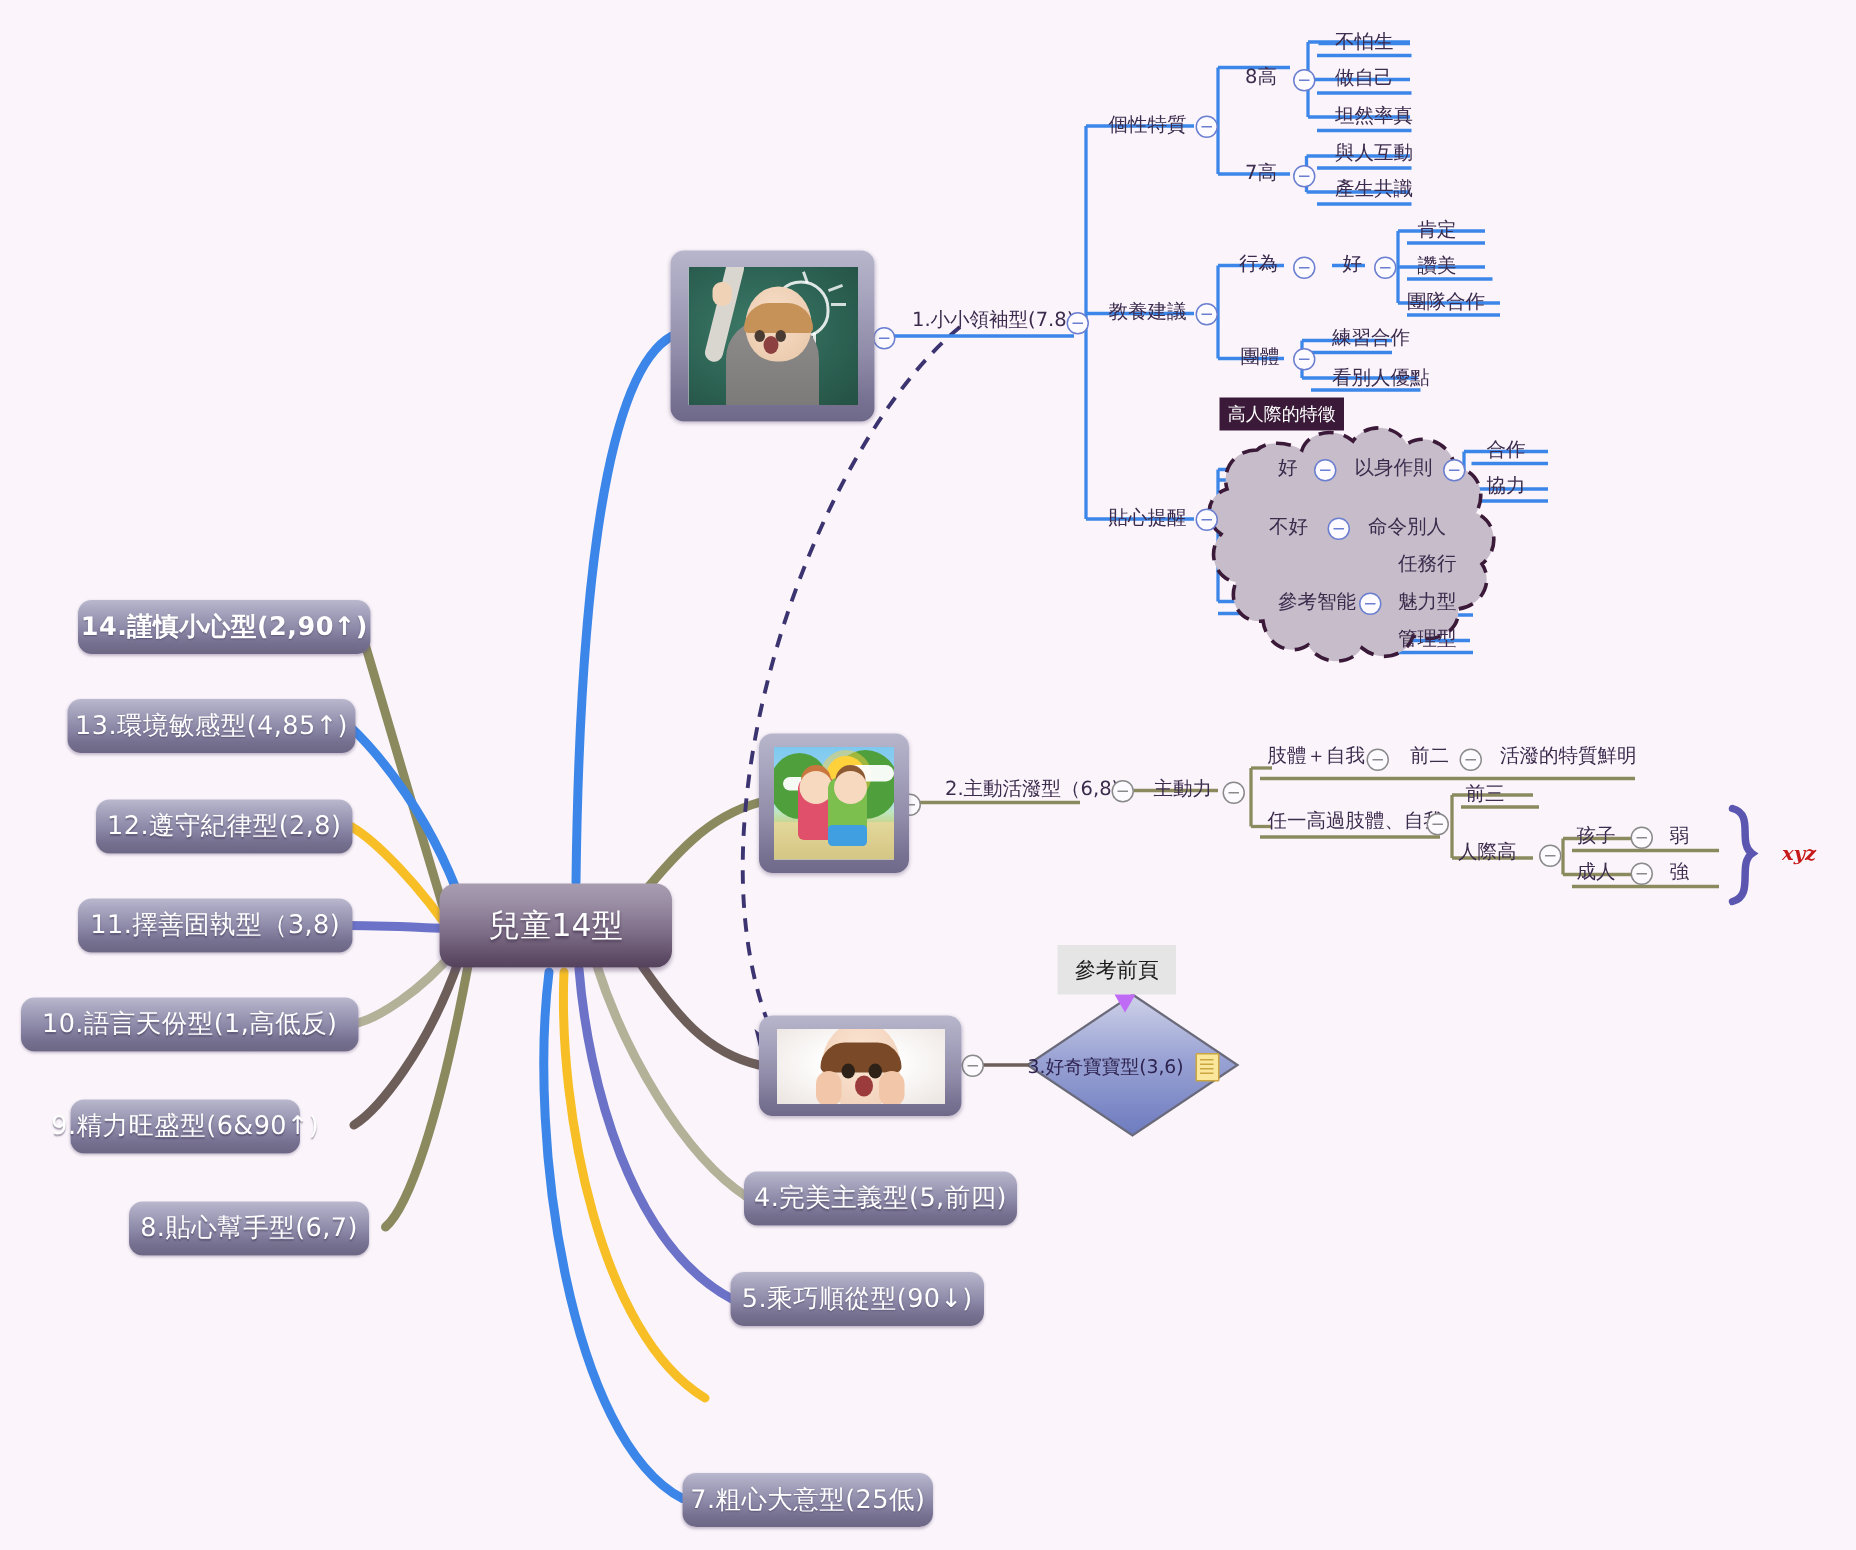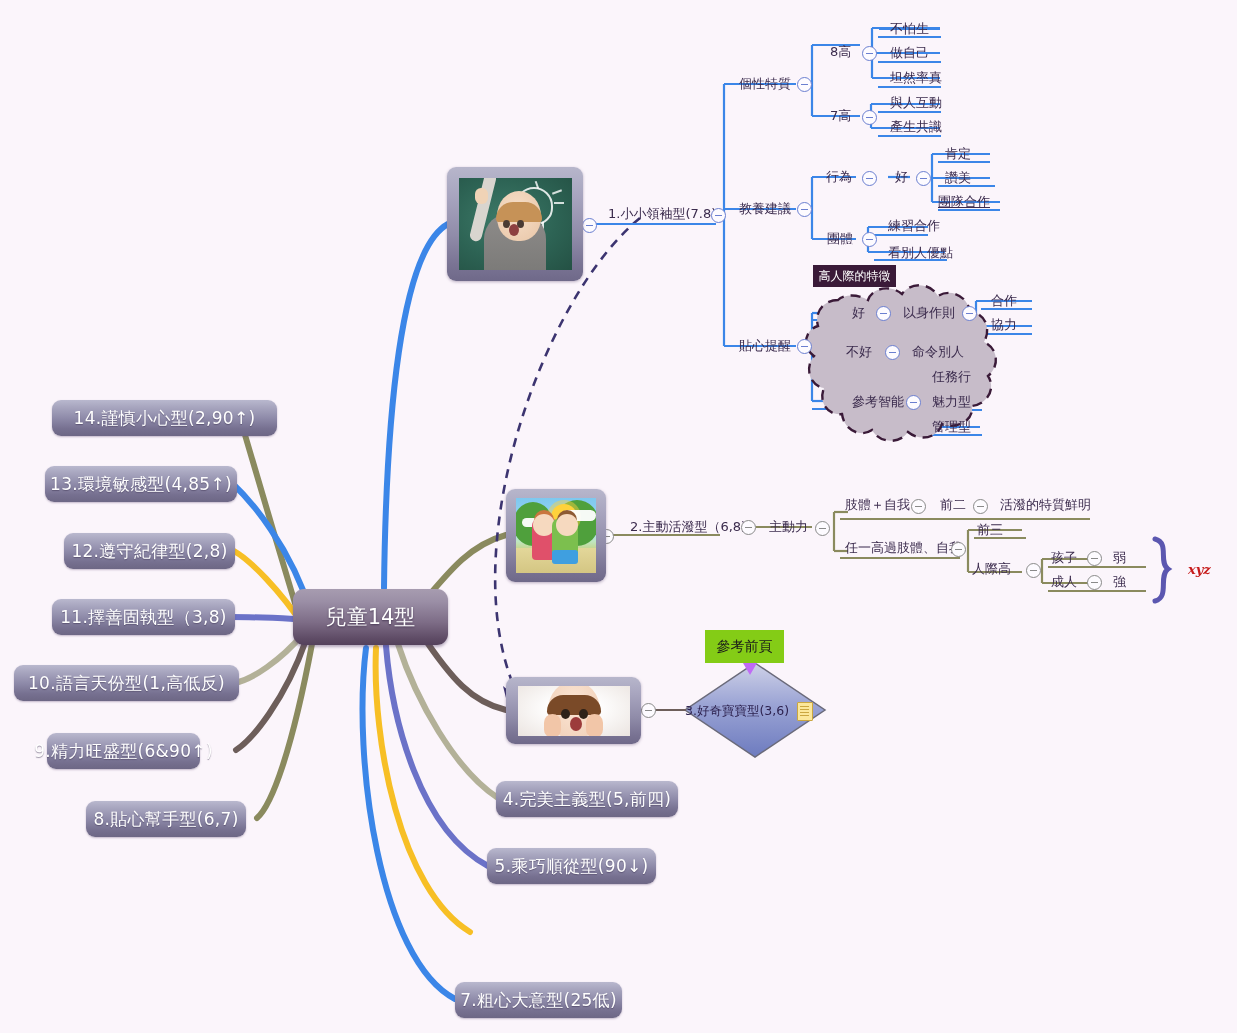--- a/index.html
+++ b/index.html
@@ -117,21 +117,21 @@
   .minus.grey:after{background:#8a8a8a;}
 
   
   #cloud-label{
     position:absolute;left:813px;top:265px;width:83px;height:22px;
     background:#3a1a38;color:#fff;font-size:12px;
     display:flex;align-items:center;justify-content:center;z-index:4;
   }
   #callout{
     position:absolute;left:705px;top:630px;width:79px;height:33px;
-    background:#84cc16;color:#1a1a1a;font-size:14px;
+    background:#e5e5e5;color:#1a1a1a;font-size:14px;
     display:flex;align-items:center;justify-content:center;z-index:7;
   }
   #callout:after{
     content:"";position:absolute;left:38px;top:33px;
     border-left:7px solid transparent;border-right:7px solid transparent;
     border-top:12px solid #c06bf5;
   }
   #diamond-label{
     position:absolute;left:685px;top:702px;
     font-size:12.5px;color:#2e2350;white-space:nowrap;z-index:5;
@@ -302,21 +302,21 @@
              C968,296 950,288 938,296
              C930,282 910,282 902,294
              C890,284 872,288 868,300
              C858,294 844,294 838,300 Z" fill="#c7bcc9" stroke="#3a1a38" stroke-width="2.4" stroke-dasharray="10,7"></path>
   </svg>
 
   <div id="central">
     <span>兒童14型</span>
   </div>
 
-  <div class="topic" style="left:52px;top:400px;width:225px;height:36px;">
+  <div class="topic" style="left:52px;top:400px;width:195px;height:36px;font-weight:bold;">
       <span>14.謹慎小心型(2,90↑)</span>
     </div>
   <div class="topic" style="left:45px;top:466px;width:192px;height:36px;">
       <span>13.環境敏感型(4,85↑)</span>
     </div>
   <div class="topic" style="left:64px;top:533px;width:171px;height:36px;">
       <span>12.遵守紀律型(2,8)</span>
     </div>
   <div class="topic" style="left:52px;top:599px;width:183px;height:36px;">
       <span>11.擇善固執型（3,8)</span>
@@ -413,21 +413,21 @@
 
   <div class="lbl" style="left:739px;top:202px;">教養建議</div>
   <div class="minus" style="left:797px;top:202px;"></div>
 
   <div class="lbl" style="left:826px;top:170px;">行為</div>
   <div class="minus" style="left:862px;top:171px;"></div>
   <div class="lbl" style="left:895px;top:170px;">好</div>
   <div class="minus" style="left:916px;top:171px;"></div>
   <div class="lbl" style="left:945px;top:147px;">肯定</div>
   <div class="lbl" style="left:945px;top:171px;">讚美</div>
-  <div class="lbl" style="left:938px;top:195px;text-decoration:underline;">團隊合作</div>
+  <div class="lbl" style="left:938px;top:195px;">團隊合作</div>
 
   <div class="lbl" style="left:827px;top:232px;">團體</div>
   <div class="minus" style="left:862px;top:232px;"></div>
   <div class="lbl" style="left:888px;top:219px;">練習合作</div>
   <div class="lbl" style="left:888px;top:246px;">看別人優點</div>
 
   <div class="lbl" style="left:739px;top:339px;">貼心提醒</div>
   <div class="minus" style="left:797px;top:339px;"></div>
 
   <div id="cloud-label">

